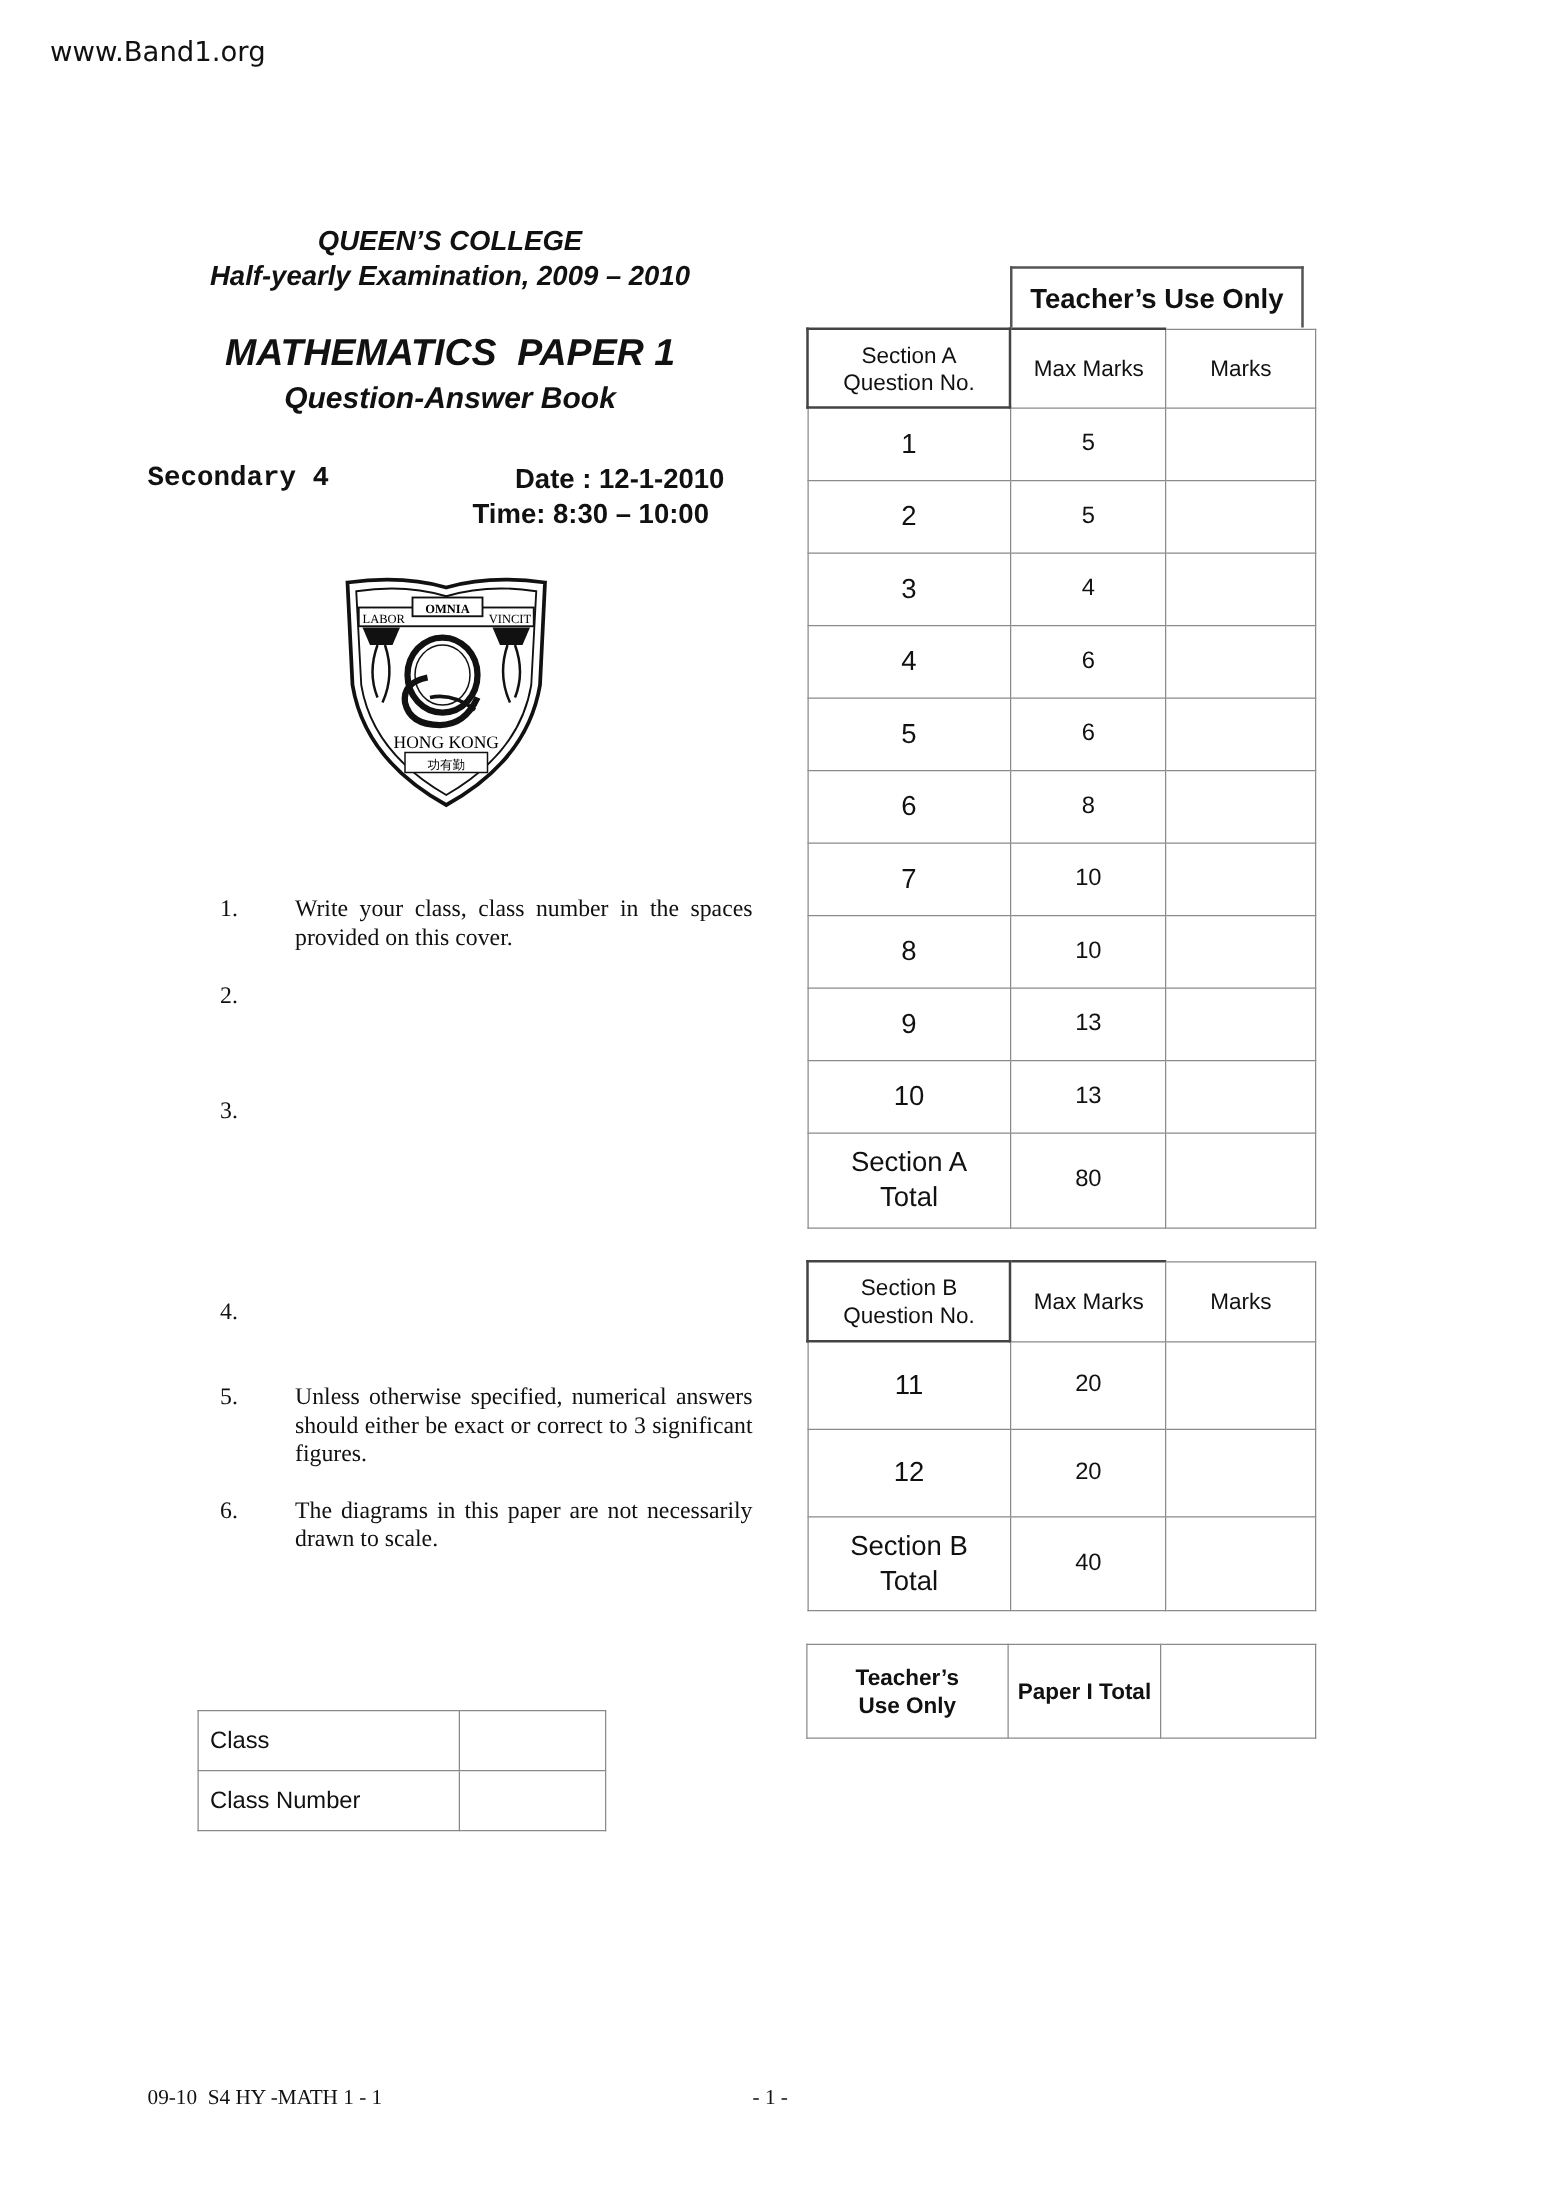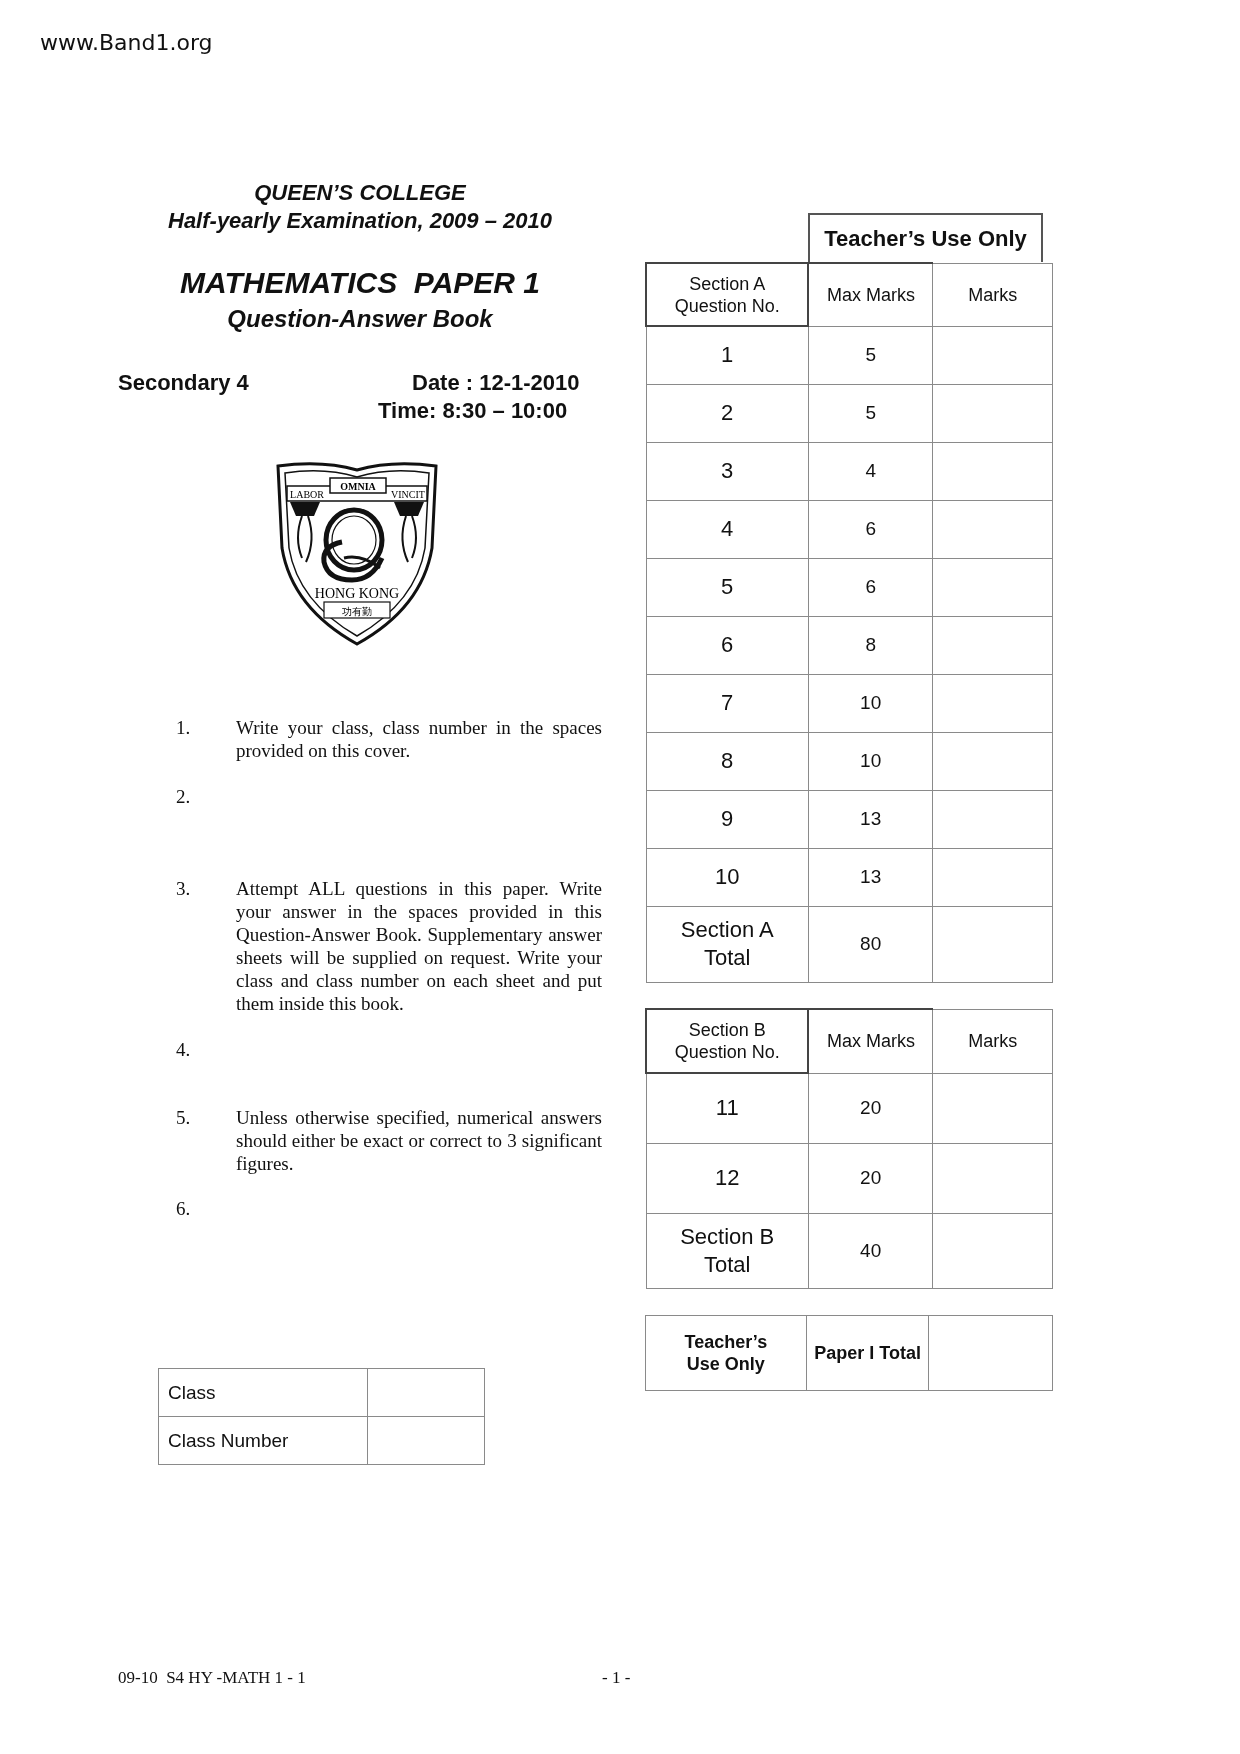--- a/index.html
+++ b/index.html
@@ -6,21 +6,21 @@
   body { width: 1240px; height: 1754px; position: relative; overflow: hidden; color: #111; }
   .abs { position: absolute; }
 
   #watermark { left: 40px; top: 30px; font-family: "DejaVu Sans", sans-serif; font-size: 22px; color: #111; }
 
   .hdr { text-align: center; font-family: "Liberation Sans", sans-serif; font-weight: bold; white-space: nowrap; font-style: italic; }
   #school { left: 180px; width: 360px; top: 180px; font-size: 22px; }
   #exam   { left: 150px; width: 420px; top: 208px; font-size: 22px; }
   #subject{ left: 150px; width: 420px; top: 266px; font-size: 30px; }
   #book   { left: 150px; width: 420px; top: 305px; font-size: 24px; }
-  #level  { left: 118px; top: 370px; font-size: 22px; font-weight: bold; font-family: Liberation Sans, sans-serif; }
+  #level  { left: 118px; top: 370px; font-size: 22px; font-weight: bold; font-family: Liberation Mono, monospace; }
   #date   { left: 412px; top: 370px; font-size: 22px; font-weight: bold; font-family: "Liberation Sans", sans-serif; }
   #time   { left: 378px; top: 398px; font-size: 22px; font-weight: bold; font-family: "Liberation Sans", sans-serif; }
 
   #crest { left: 272px; top: 458px; width: 170px; height: 190px; }
 
   .instr { position: absolute; left: 176px; width: 426px; font-family: "Liberation Serif", serif; font-size: 19px; line-height: 23px; }
   .instr .num { position: absolute; left: 0; top: 0; }
   .instr .txt { margin-left: 60px; text-align: justify; text-align-last: left; }
 
   table.grid { position: absolute; border-collapse: collapse; font-family: "Liberation Sans", sans-serif; }
@@ -77,31 +77,31 @@
 
 <div class="instr" style="top:716px;">
   <span class="num">1.</span>
   <div class="txt">Write your class, class number in the spaces provided on this cover.</div>
 </div>
 <div class="instr" style="top:785px;">
   <span class="num">2.</span>
 </div>
 <div class="instr" style="top:877px;">
   <span class="num">3.</span>
-  <div class="txt">Attempt ALL questions in this paper. Write your answer in the spaces provided in this Question-Answer Book. Supplementary answer sheets will be supplied on request. Write your class and class number on each sheet and put them inside this book.</div>
 </div>
 <div class="instr" style="top:1038px;">
   <span class="num">4.</span>
 </div>
 <div class="instr" style="top:1106px;">
   <span class="num">5.</span>
   <div class="txt">Unless otherwise specified, numerical answers should either be exact or correct to 3 significant figures.</div>
 </div>
 <div class="instr" style="top:1197px;">
   <span class="num">6.</span>
+  <div class="txt">The diagrams in this paper are not necessarily drawn to scale.</div>
 </div>
 
 <div id="tuo-header">Teacher’s Use Only</div>
 
 <table class="grid" style="left:645px; top:262px; width:408px;">
   <colgroup>
       <col style="width:163px">
       <col style="width:125px">
       <col style="width:120px">
     </colgroup>

